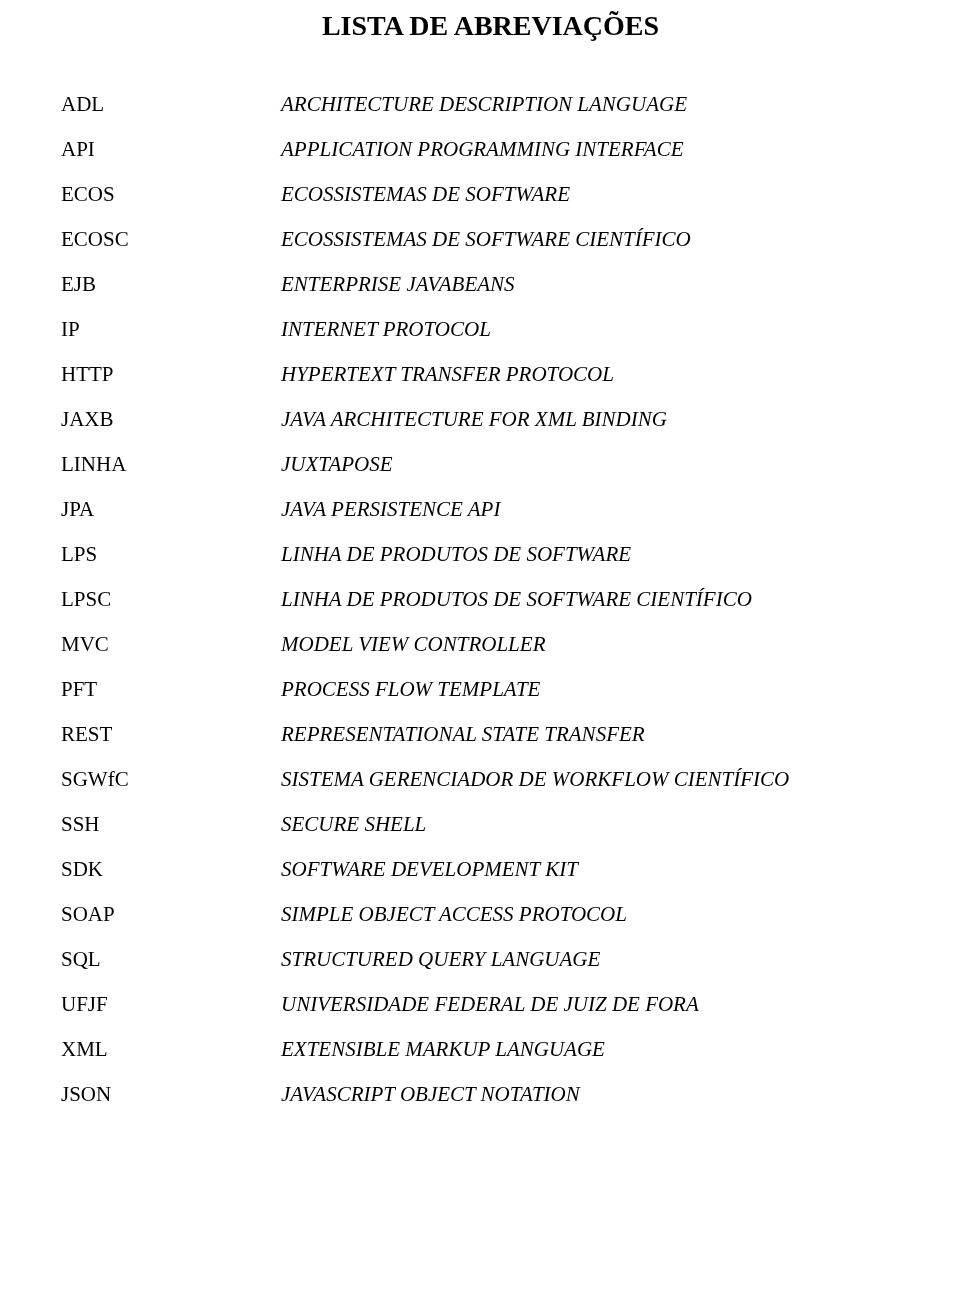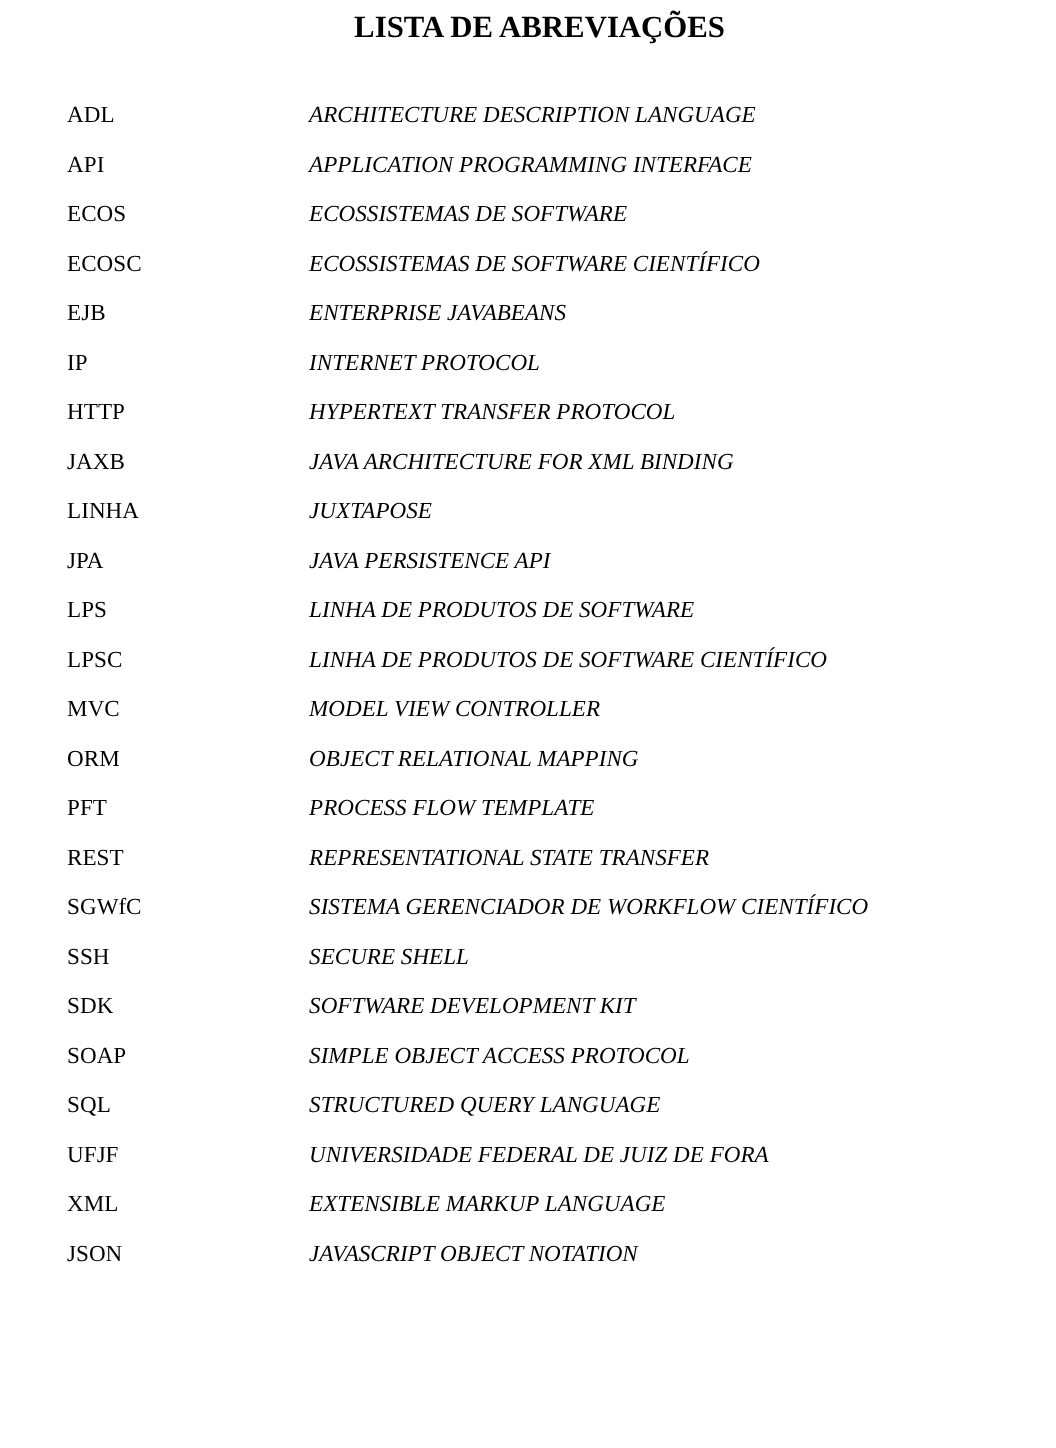--- a/index.html
+++ b/index.html
@@ -90,24 +90,20 @@
         </tr>
         <tr>
           <td class="abbrev-col">LPSC</td>
           <td class="def-col">LINHA DE PRODUTOS DE SOFTWARE CIENTÍFICO</td>
         </tr>
         <tr>
           <td class="abbrev-col">MVC</td>
           <td class="def-col">MODEL VIEW CONTROLLER</td>
         </tr>
         <tr>
-          <td class="abbrev-col">ORM</td>
-          <td class="def-col">OBJECT RELATIONAL MAPPING</td>
-        </tr>
-        <tr>
           <td class="abbrev-col">PFT</td>
           <td class="def-col">PROCESS FLOW TEMPLATE</td>
         </tr>
         <tr>
           <td class="abbrev-col">REST</td>
           <td class="def-col">REPRESENTATIONAL STATE TRANSFER</td>
         </tr>
         <tr>
           <td class="abbrev-col">SGWfC</td>
           <td class="def-col">SISTEMA GERENCIADOR DE WORKFLOW CIENTÍFICO</td>

